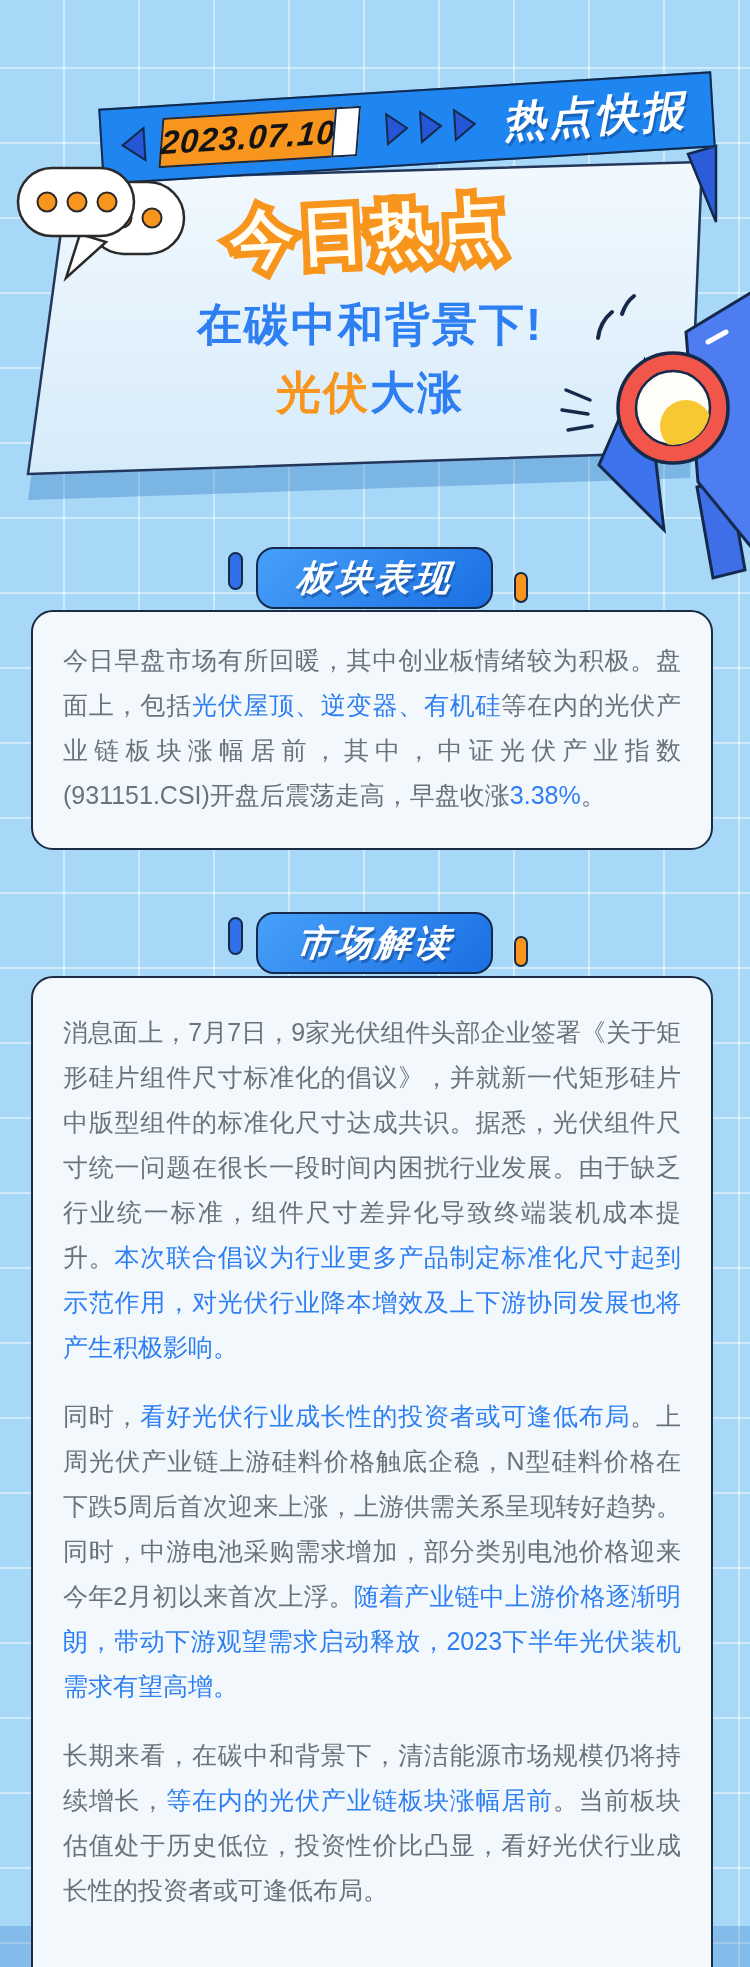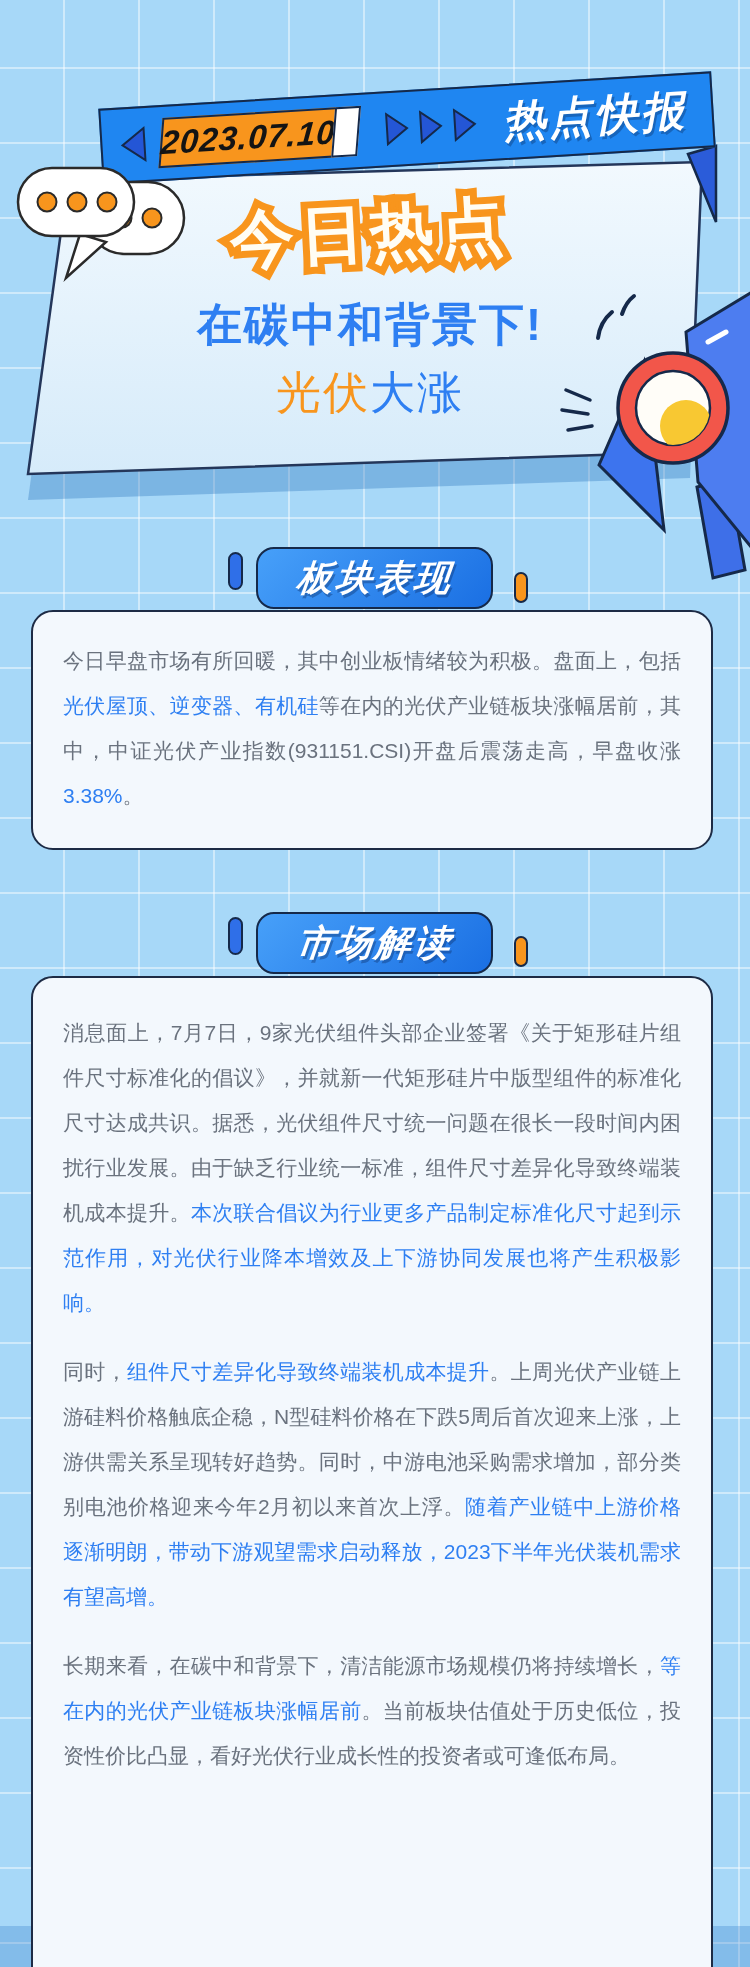--- a/index.html
+++ b/index.html
@@ -63,21 +63,21 @@
     color:#FFFDF4;
     -webkit-text-stroke:14px var(--accent-orange);
     paint-order:stroke fill;
     transform:rotate(-3deg);
     text-shadow:3px 3px 0 var(--accent-orange),-3px 3px 0 var(--accent-orange),
       3px -3px 0 var(--accent-orange),-3px -3px 0 var(--accent-orange),
       6px 0 0 var(--accent-orange),-6px 0 0 var(--accent-orange),
       0 6px 0 var(--accent-orange),0 -6px 0 var(--accent-orange);
   }
   .hero-sub{margin-top:18px;font-size:45px;font-weight:800;color:var(--accent-blue);letter-spacing:2px;}
-  .hero-sub2{margin-top:8px;font-size:45px;font-weight:400;letter-spacing:2px;color:var(--accent-blue);}
+  .hero-sub2{margin-top:8px;font-size:45px;font-weight:700;letter-spacing:2px;color:var(--accent-blue);}
   .hero-sub2 .orange{color:var(--accent-orange);}
 
   
   .bubbles{left:10px;top:160px;z-index:40;}
   .megaphone{left:540px;top:270px;z-index:40;}
 
   
   .sec-header{
     width:237px;height:62px;z-index:5;
     background:linear-gradient(135deg,#47A0F9,#1A6FE3);
@@ -97,21 +97,21 @@
   
   .content-card{
     left:31px;width:682px;z-index:8;
     background:var(--card-bg);
     border:2px solid #1D2B45;
     border-radius:22px;
     padding:26px 30px 20px 30px;
   }
   .para{
     margin:0 0 24px 0;
-    font-size:21px;line-height:45px;color:var(--body-gray);
+    font-size:25px;line-height:45px;color:var(--body-gray);
     letter-spacing:0;
     text-align:justify;
   }
   .para:last-child{margin-bottom:0;}
   .para .hl{color:var(--accent-blue);}
 
   .bottom-strip{left:0;top:1926px;width:750px;height:41px;background:rgba(23,105,190,.25);z-index:1;}
 </style>
 </head>
 <body>
@@ -214,20 +214,20 @@
 
   <div class="abs pill blue" style="left:228px;top:917px;"></div>
   <div class="abs sec-header" style="left:256px;top:912px;">
     <span>市场解读</span>
   </div>
   <div class="abs pill orange" style="left:514px;top:936px;"></div>
 
   <div class="abs content-card" style="top:976px;height:1208px;padding-top:32px;">
     <div>
         <p class="para"><span>消息面上，7月7日，9家光伏组件头部企业签署《关于矩形硅片组件尺寸标准化的倡议》，并就新一代矩形硅片中版型组件的标准化尺寸达成共识。据悉，光伏组件尺寸统一问题在很长一段时间内困扰行业发展。由于缺乏行业统一标准，组件尺寸差异化导致终端装机成本提升。</span><span class="hl">本次联合倡议为行业更多产品制定标准化尺寸起到示范作用，对光伏行业降本增效及上下游协同发展也将产生积极影响。</span></p>
-        <p class="para"><span>同时，</span><span class="hl">组件尺寸差异化导致终端装机成本提升</span><span>。上周光伏产业链上游硅料价格触底企稳，N型硅料价格在下跌5周后首次迎来上涨，上游供需关系呈现转好趋势。同时，中游电池采购需求增加，部分类别电池价格迎来今年2月初以来首次上浮。</span><span class="hl">随着产业链中上游价格逐渐明朗，带动下游观望需求启动释放，2023下半年光伏装机需求有望高增。</span></p>
+        <p class="para"><span>同时，</span><span class="hl">看好光伏行业成长性的投资者或可逢低布局</span><span>。上周光伏产业链上游硅料价格触底企稳，N型硅料价格在下跌5周后首次迎来上涨，上游供需关系呈现转好趋势。同时，中游电池采购需求增加，部分类别电池价格迎来今年2月初以来首次上浮。</span><span class="hl">随着产业链中上游价格逐渐明朗，带动下游观望需求启动释放，2023下半年光伏装机需求有望高增。</span></p>
         <p class="para"><span>长期来看，在碳中和背景下，清洁能源市场规模仍将持续增长，</span><span class="hl">等在内的光伏产业链板块涨幅居前</span><span>。当前板块估值处于历史低位，投资性价比凸显，看好光伏行业成长性的投资者或可逢低布局。</span></p>
       </div>
   </div>
 
   <div class="abs bottom-strip"></div>
 
 </div>
 
 </body></html>

